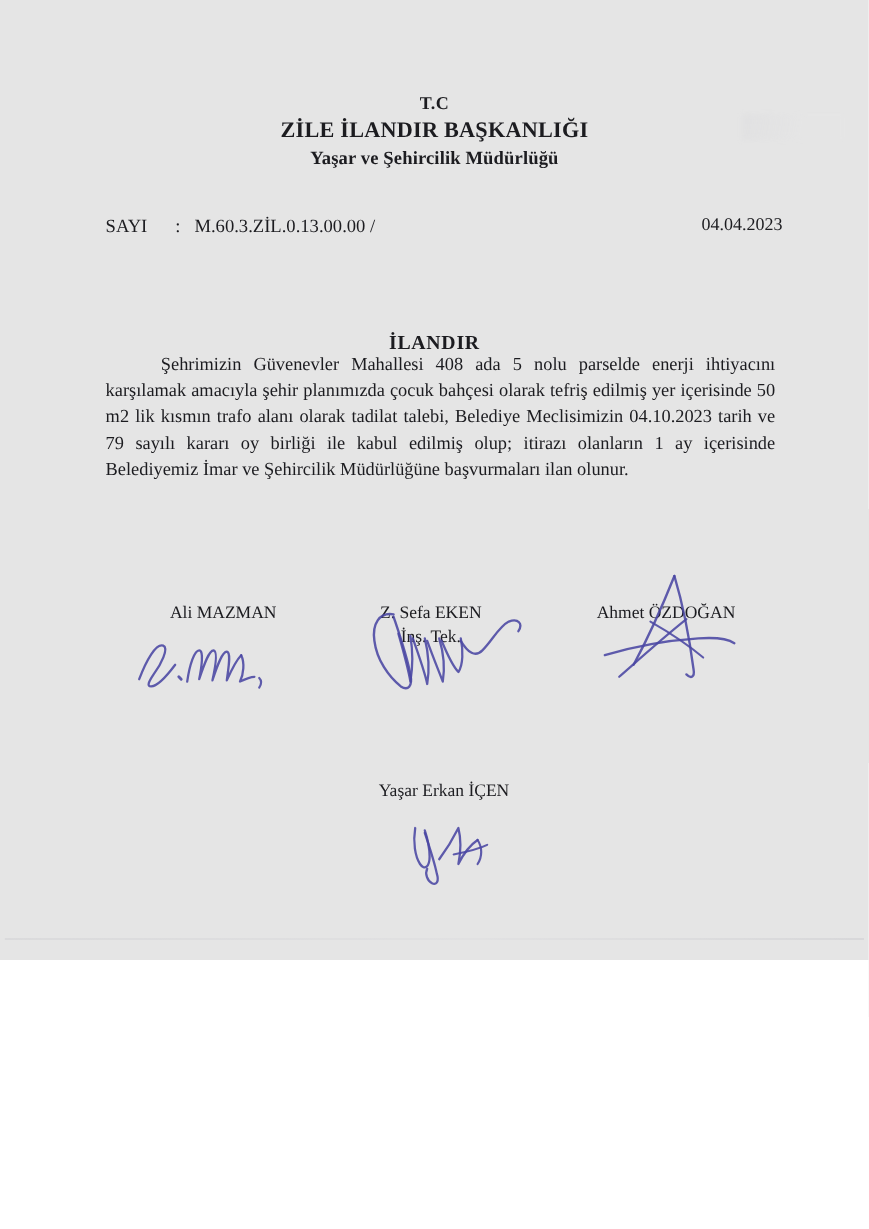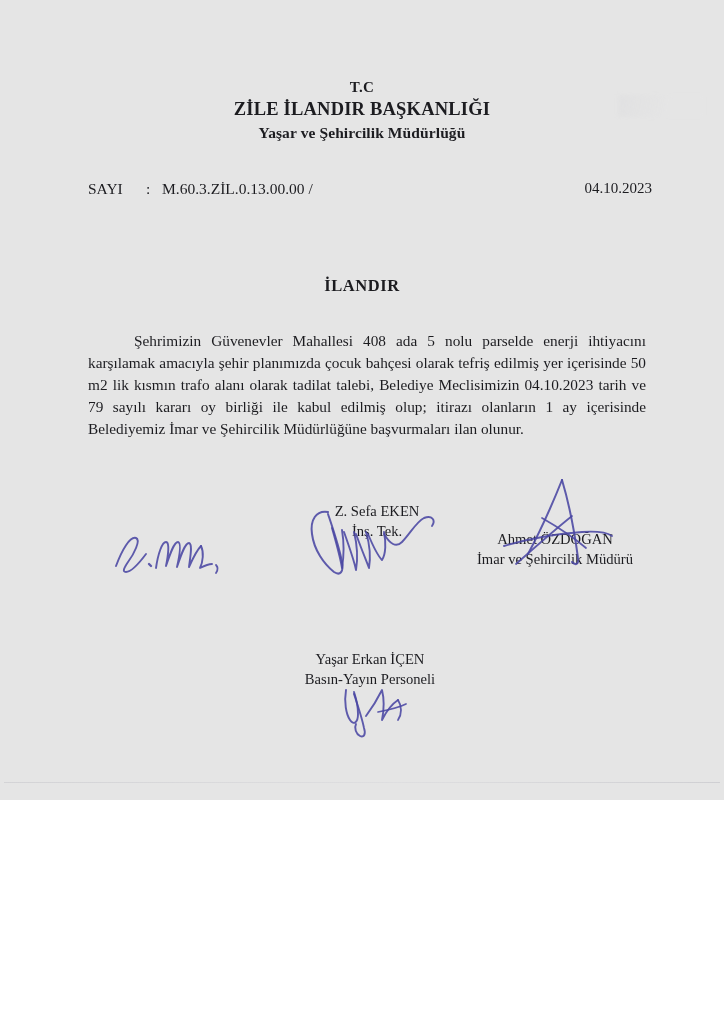--- a/index.html
+++ b/index.html
@@ -100,37 +100,36 @@
     position: absolute;
     left: 88px;
     top: 293px;
     width: 558px;
     font-size: 15.3px;
     line-height: 1.44;
     text-align: justify;
     text-justify: inter-word;
     text-indent: 46px;
     hyphens: none;
-    margin-top: 37px;
   }
 
   
   .sig {
     position: absolute;
     text-align: center;
     font-size: 14.6px;
     line-height: 1.34;
     white-space: nowrap;
   }
   .sig .name { display: block; }
   .sig .title { display: block; }
 
   .sig-1 { left: 98px; top: 502px; width: 176px; }
-  .sig-2 { left: 304px; top: 502px; width: 146px; }
-  .sig-3 { left: 462px; top: 502px; width: 186px; margin-top: 28px; }
+  .sig-2 { left: 286px; top: 502px; width: 146px; }
+  .sig-3 { left: 462px; top: 502px; width: 186px; }
   .sig-4 { left: 272px; top: 650px; width: 196px; font-family: Liberation Serif, serif; }
 
   
   .ink {
     position: absolute;
     pointer-events: none;
   }
   .ink svg { display: block; overflow: visible; }
   .ink path, .ink line {
     fill: none;
@@ -165,39 +164,38 @@
   <div class="header">
     <div class="tc">T.C</div>
     <div class="org">ZİLE İLANDIR BAŞKANLIĞI</div>
     <div class="dept">Yaşar ve Şehircilik Müdürlüğü</div>
   </div>
 
   <div class="meta">
     <div class="meta-row"><span class="meta-key">SAYI</span><span class="meta-colon">:</span><span>M.60.3.ZİL.0.13.00.00 /</span></div>
   </div>
 
-  <div class="doc-date">04.10.2023</div>
+  <div class="doc-date">04.04.2023</div>
 
   <div class="ilandir">İLANDIR</div>
 
   <div class="body-text">Şehrimizin Güvenevler Mahallesi 408 ada 5 nolu parselde enerji ihtiyacını karşılamak amacıyla şehir planımızda çocuk bahçesi olarak tefriş edilmiş yer içerisinde 50 m2 lik kısmın trafo alanı olarak tadilat talebi, Belediye Meclisimizin 04.10.2023 tarih ve 79 sayılı kararı oy birliği ile kabul edilmiş olup; itirazı olanların 1 ay içerisinde Belediyemiz İmar ve Şehircilik Müdürlüğüne başvurmaları ilan olunur.</div>
 
   <div class="sig sig-1">
+    <span class="name">Ali MAZMAN</span>
   </div>
   <div class="sig sig-2">
     <span class="name">Z. Sefa EKEN</span>
     <span class="title">İnş. Tek.</span>
   </div>
   <div class="sig sig-3">
     <span class="name">Ahmet ÖZDOĞAN</span>
-    <span class="title">İmar ve Şehircilik Müdürü</span>
   </div>
   <div class="sig sig-4">
     <span class="name">Yaşar Erkan İÇEN</span>
-    <span class="title">Basın-Yayın Personeli</span>
   </div>
 
   <div class="ink ink-1">
     <svg width="130" height="62" viewBox="0 0 130 62">
       <path d="M8 46 C14 30 22 16 28 18 C33 20 26 34 20 42 C16 48 14 52 18 52 C24 52 32 42 38 34" stroke-width="1.9"></path>
       <path d="M41 44 L43 46" stroke-width="2.4"></path>
       <path d="M48 48 C50 34 54 22 58 22 C62 22 60 36 58 46 C62 34 66 22 70 22 C74 23 71 38 69 47 C73 35 77 23 81 23 C85 24 82 38 81 47 C85 38 89 30 93 26" stroke-width="1.9"></path>
       <path d="M93 26 C96 32 95 42 92 48 C96 46 100 44 104 44" stroke-width="1.9"></path>
       <path d="M108 45 C110 47 110 50 108 53" stroke-width="1.8"></path>
     </svg>

